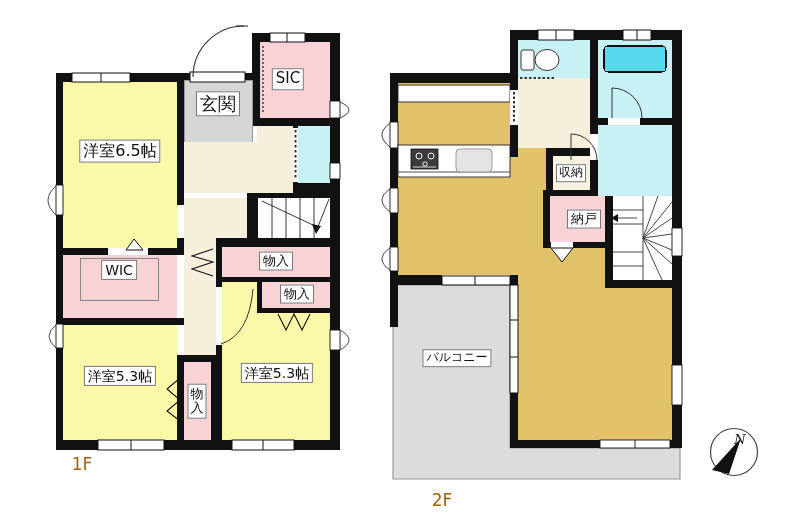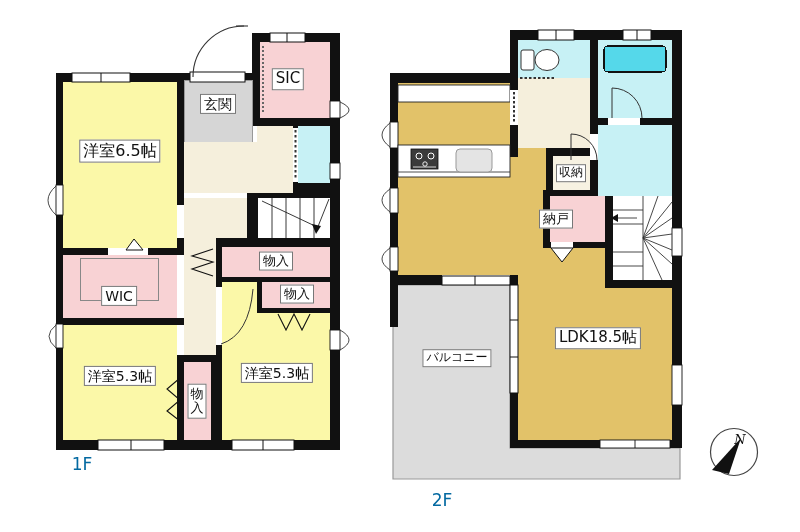--- a/index.html
+++ b/index.html
@@ -6,21 +6,21 @@
   .stage{position:relative;width:800px;height:532px;background:#ffffff;overflow:hidden;
          font-family:"DejaVu Sans",sans-serif;}
   .stage svg{position:absolute;left:0;top:0;}
   .lbl{position:absolute;transform:translate(-50%,-50%);background:#ffffff;
        border:1px solid #777;padding:0 3px;font-size:13px;line-height:1.3;
        color:#111;white-space:nowrap;z-index:5;}
   .lbl.big{font-size:15px;}
   .lbl.small{font-size:12px;padding:0 2px;}
   .lbl.vert{width:15px;white-space:normal;line-height:1.1;text-align:center;padding:2px 1px;}
   .floor-lbl{position:absolute;transform:translate(-50%,-50%);background:none;border:none;
-       font-size:17px;color:#0369a1;z-index:5;}
+       font-size:17px;color:#a16207;z-index:5;}
 </style>
 </head>
 <body>
 
 <div class="stage">
 <svg width="800" height="532" viewBox="0 0 800 532">
 
   <g>
 
     <g fill="#111" shape-rendering="crispEdges">
@@ -244,28 +244,27 @@
   </g>
 
   <g>
     <circle cx="734" cy="452" r="23.5" fill="#fff" stroke="#444" stroke-width="1.2"></circle>
     <polygon points="712,470 729,474 741,438" fill="#111"></polygon>
     <text x="740" y="444" font-size="13" font-style="italic" font-family="DejaVu Serif, serif" fill="#111" text-anchor="middle">N</text>
   </g>
 </svg>
 
 <div class="lbl" style="left:120px;top:151px;font-size:16px">洋室6.5帖</div>
-<div class="lbl" style="left:218px;top:104px;font-size:14px">玄関</div>
+<div class="lbl" style="left:218px;top:104px;font-size:18px">玄関</div>
 <div class="lbl big" style="left:288px;top:79px">SIC</div>
-<div class="lbl" style="left:119px;top:296px;font-size:14px">WIC</div>
+<div class="lbl" style="left:119px;top:270px;font-size:14px">WIC</div>
 <div class="lbl" style="left:276px;top:261px">物入</div>
 <div class="lbl" style="left:297px;top:294px">物入</div>
 <div class="lbl" style="left:120px;top:376px;font-size:14px">洋室5.3帖</div>
 <div class="lbl" style="left:277px;top:373px;font-size:14px">洋室5.3帖</div>
 <div class="lbl vert" style="left:197px;top:401px">物入</div>
 <div class="floor-lbl" style="left:82px;top:464px">1F</div>
 
 <div class="lbl small" style="left:571px;top:173px">収納</div>
-<div class="lbl" style="left:556px;top:219px">納戸</div>
-<div class="lbl big" style="left:598px;top:338px">LDK18.5帖</div>
+<div class="lbl" style="left:584px;top:219px">納戸</div>
 <div class="lbl" style="left:457px;top:358px;font-size:12px">バルコニー</div>
 <div class="floor-lbl" style="left:442px;top:500px">2F</div>
 </div>
 
 </body></html>

